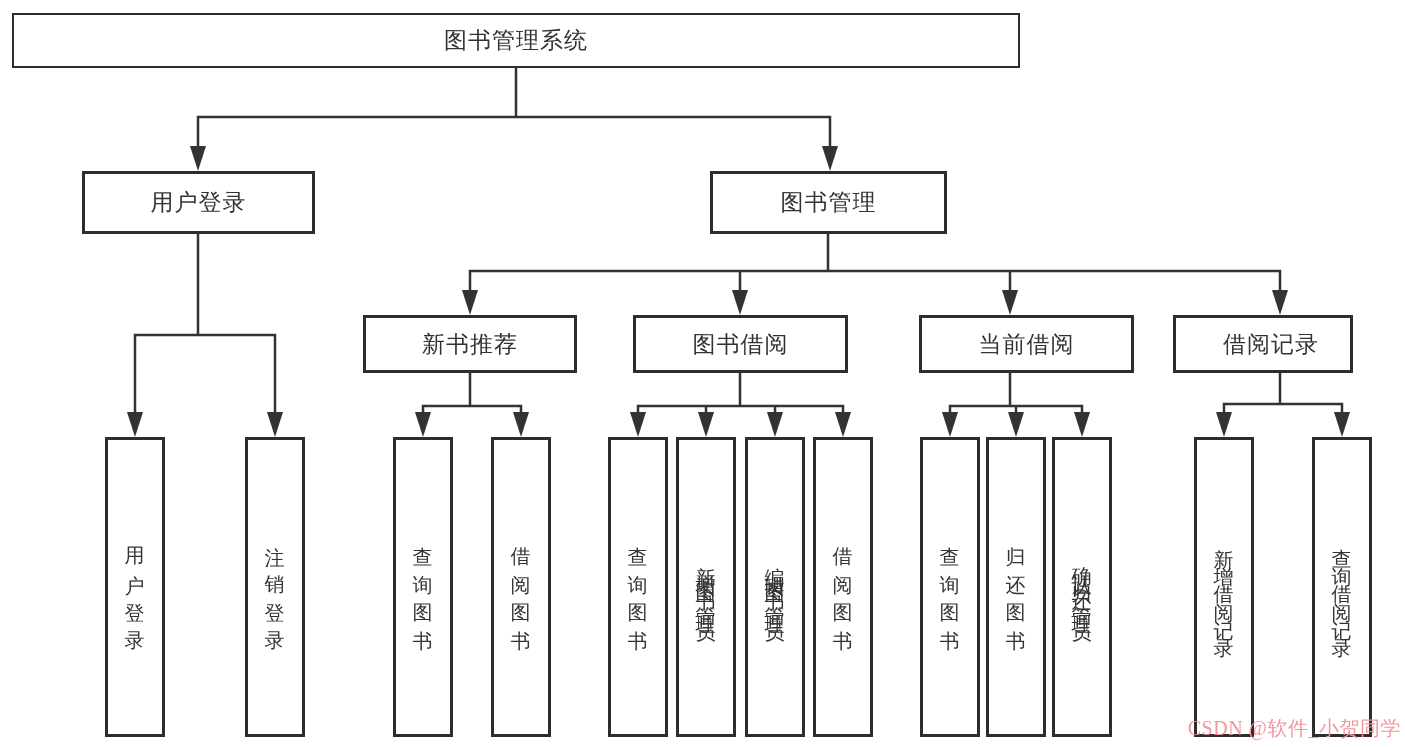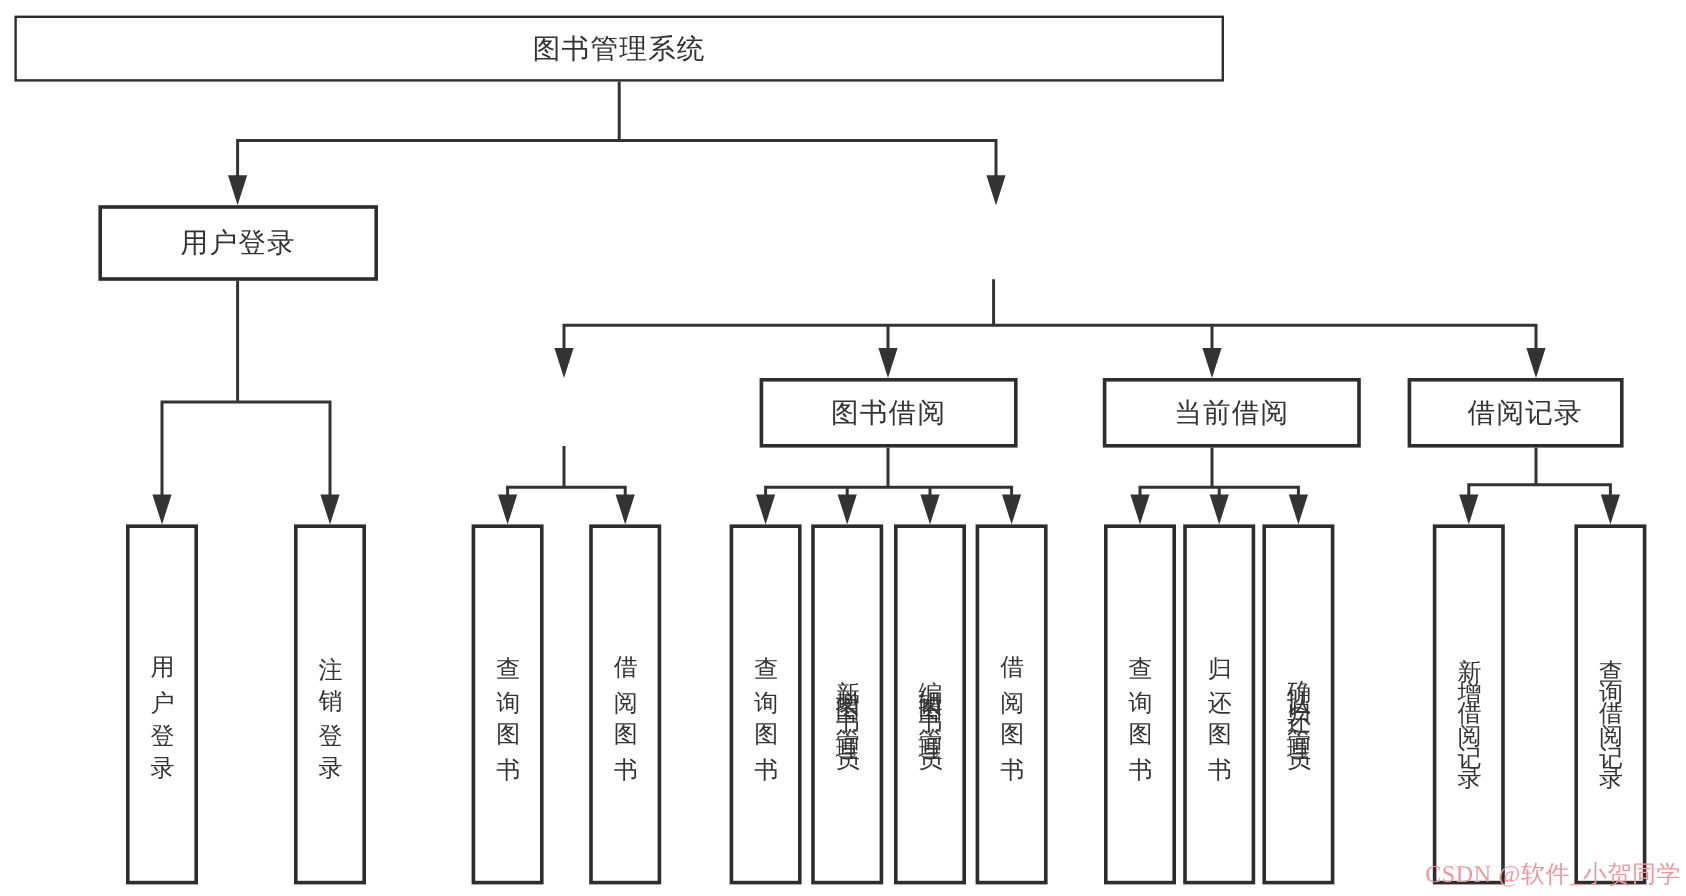--- a/index.html
+++ b/index.html
@@ -79,21 +79,23 @@
       <polygon points="1008,412 1024,412 1016,437"></polygon>
       <polygon points="1074,412 1090,412 1082,437"></polygon>
       <polygon points="1216,412 1232,412 1224,437"></polygon>
       <polygon points="1334,412 1350,412 1342,437"></polygon>
     </g>
   </svg>
 
   <div class="box root-box">图书管理系统</div>
 
   <div class="box lvl2 n0">用户登录</div>
+  <div class="box lvl2 n1">图书管理</div>
 
+  <div class="box lvl3 n0">新书推荐</div>
   <div class="box lvl3 n1">图书借阅</div>
   <div class="box lvl3 n2">当前借阅</div>
   <div class="box lvl3 n3">借阅记录</div>
 
   <div class="box leaf" style="left: 105px; letter-spacing: 28px;">用户登录</div>
   <div class="box leaf" style="left: 245px; letter-spacing: 28px;">注销登录</div>
 
   <div class="box leaf" style="left: 393px; letter-spacing: 28px;">查询图书</div>
   <div class="box leaf" style="left: 491px; letter-spacing: 28px;">借阅图书</div>
 

